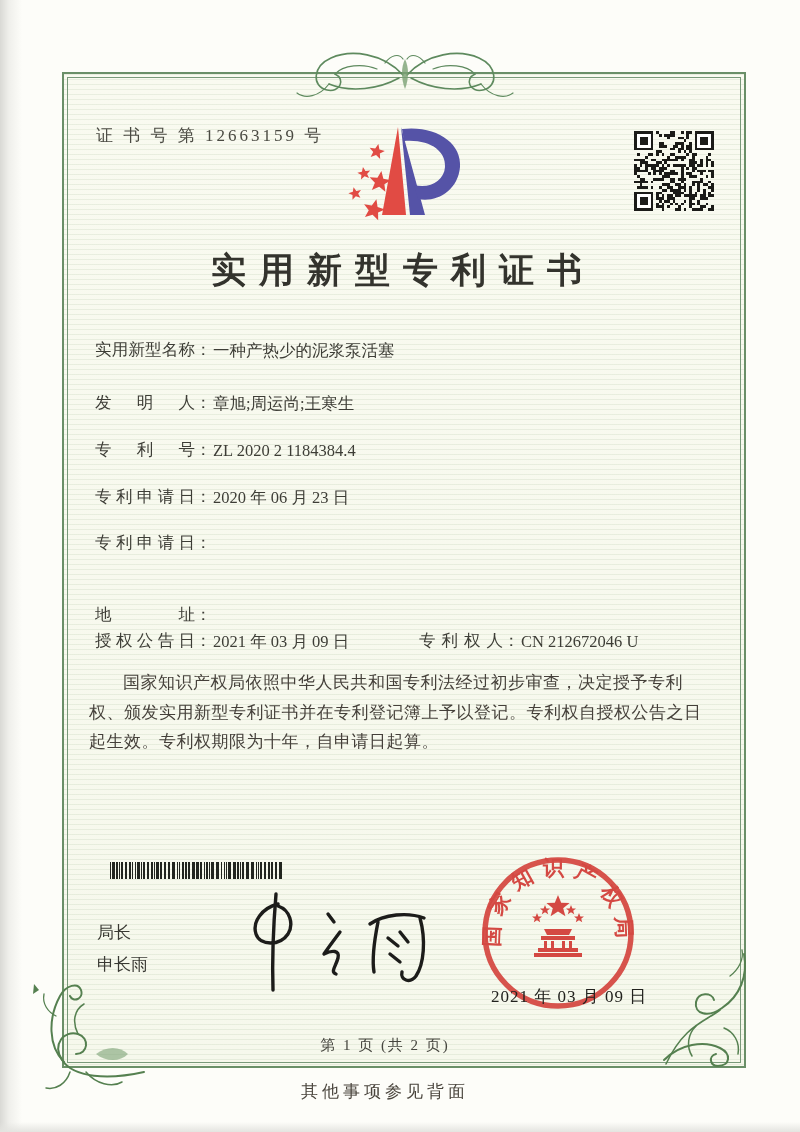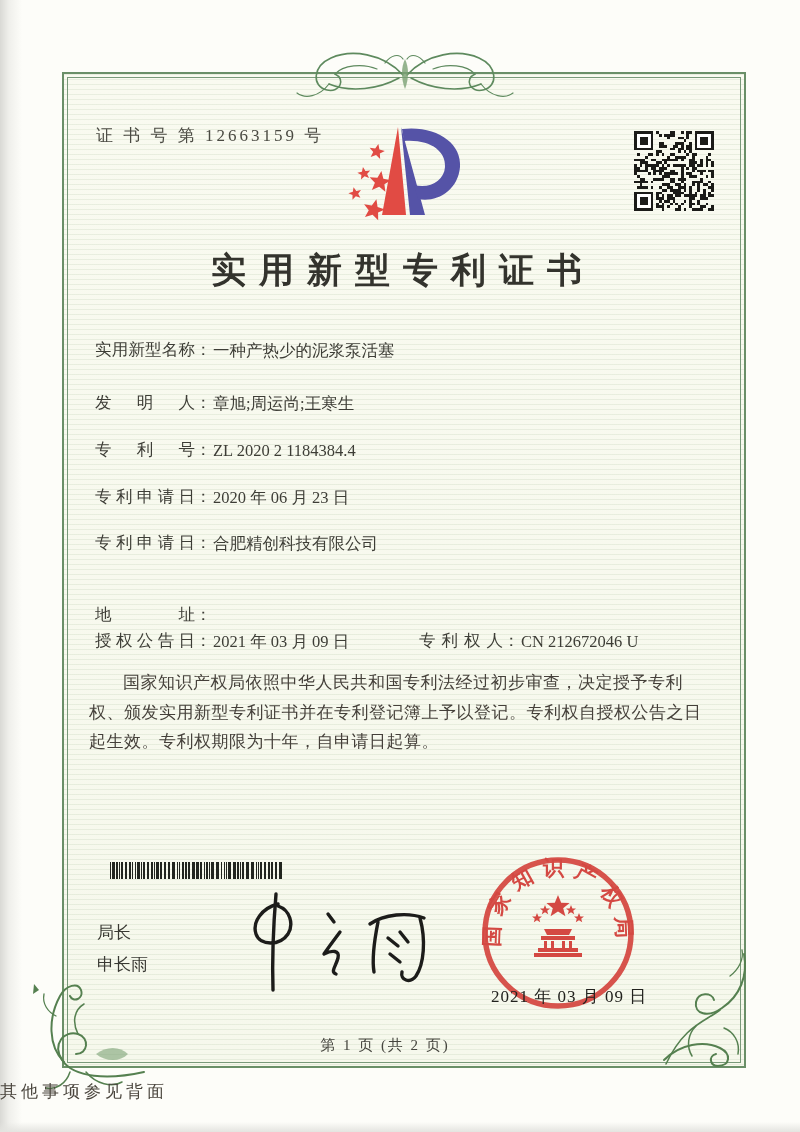--- a/index.html
+++ b/index.html
@@ -53,21 +53,21 @@
   .sig-name{position:absolute;left:97px;top:953px;font-size:17px;
     font-family:"Liberation Sans","DejaVu Sans",sans-serif;color:#393933;}
   .signature{position:absolute;left:232px;top:888px;width:205px;height:108px;}
 
   .seal{position:absolute;left:480px;top:855px;width:156px;height:156px;opacity:.92;}
   .seal-date{position:absolute;left:491px;top:985px;width:150px;font-size:17px;
     letter-spacing:1px;color:#22221e;white-space:nowrap;}
 
   .page-footer{position:absolute;left:0;top:1036px;width:770px;text-align:center;
     font-size:15px;letter-spacing:2px;color:#45453e;}
-  .back-note{position:absolute;left:0;top:1080px;width:770px;
+  .back-note{position:absolute;left:0;top:1080px;width:770px;text-align:center;
     font-size:17px;letter-spacing:4px;color:#4a453d;}
 
   .ornament-top{position:absolute;left:285px;top:45px;width:240px;height:58px;}
   .flourish-bl{position:absolute;left:26px;top:976px;width:122px;height:122px;}
   .flourish-br{position:absolute;left:660px;top:948px;width:92px;height:130px;}
 </style>
 </head>
 <body>
 
 <div class="scan-edge-left"></div>
@@ -460,21 +460,20 @@
     <span class="fvalue">ZL 2020 2 1184384.4</span>
 </div>
 <div class="field-row" style="top:486px">
   <span class="flabel">专利申请日</span>
     <span class="fcolon">：</span>
     <span class="fvalue">2020 年 06 月 23 日</span>
 </div>
 <div class="field-row" style="top:532px">
   <span class="flabel">专利申请日</span>
     <span class="fcolon">：</span>
-    <span class="fvalue">合肥精创科技有限公司</span>
 </div>
 <div class="field-row" style="top:604px">
   <span class="flabel">地址</span>
     <span class="fcolon">：</span>
 </div>
 <div class="field-row" style="top:630px">
   <span class="flabel">授权公告日</span>
     <span class="fcolon">：</span>
     <span class="fvalue" style="max-width:170px">2021 年 03 月 09 日</span>
   <span class="grant2">

